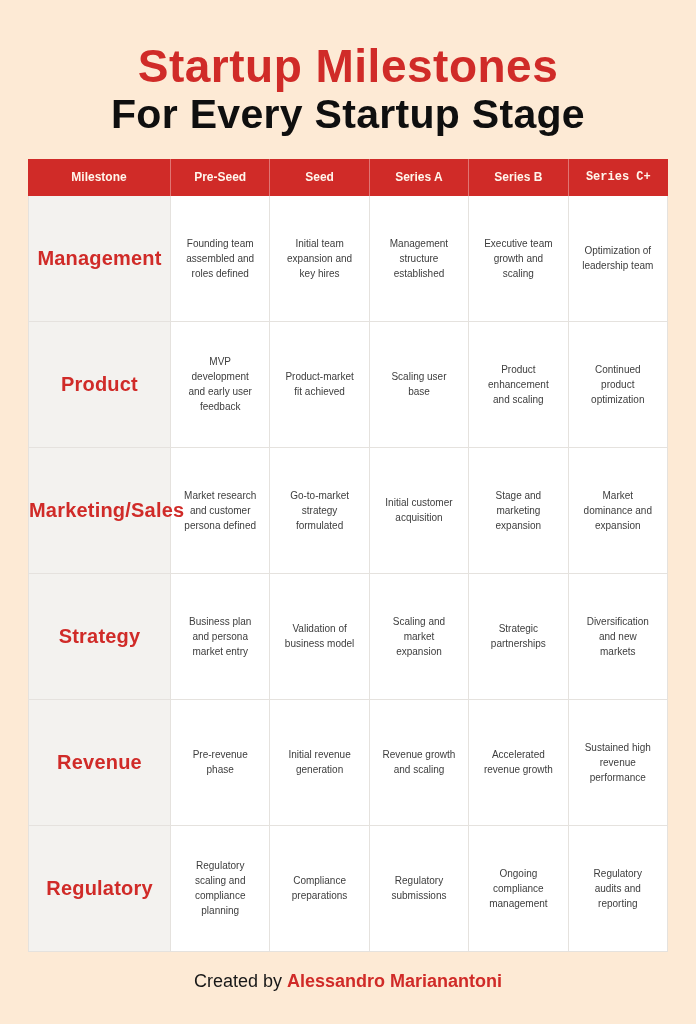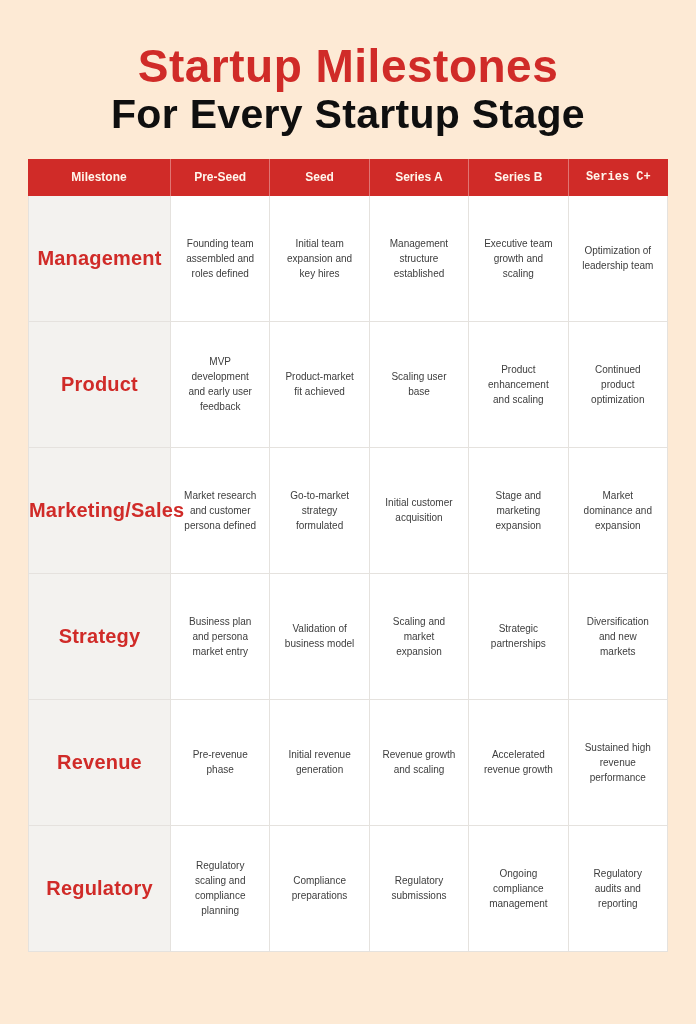--- a/index.html
+++ b/index.html
@@ -152,13 +152,16 @@
           <th class="row-label">Regulatory</th>
           <td>Regulatory scaling and compliance planning</td>
           <td>Compliance preparations</td>
           <td>Regulatory submissions</td>
           <td>Ongoing compliance management</td>
           <td>Regulatory audits and reporting</td>
         </tr>
       </tbody>
   </table>
 
+  <footer>
+    <span>Created by </span><span class="author">Alessandro Marianantoni</span>
+  </footer>
 </div>
 
 </body></html>

